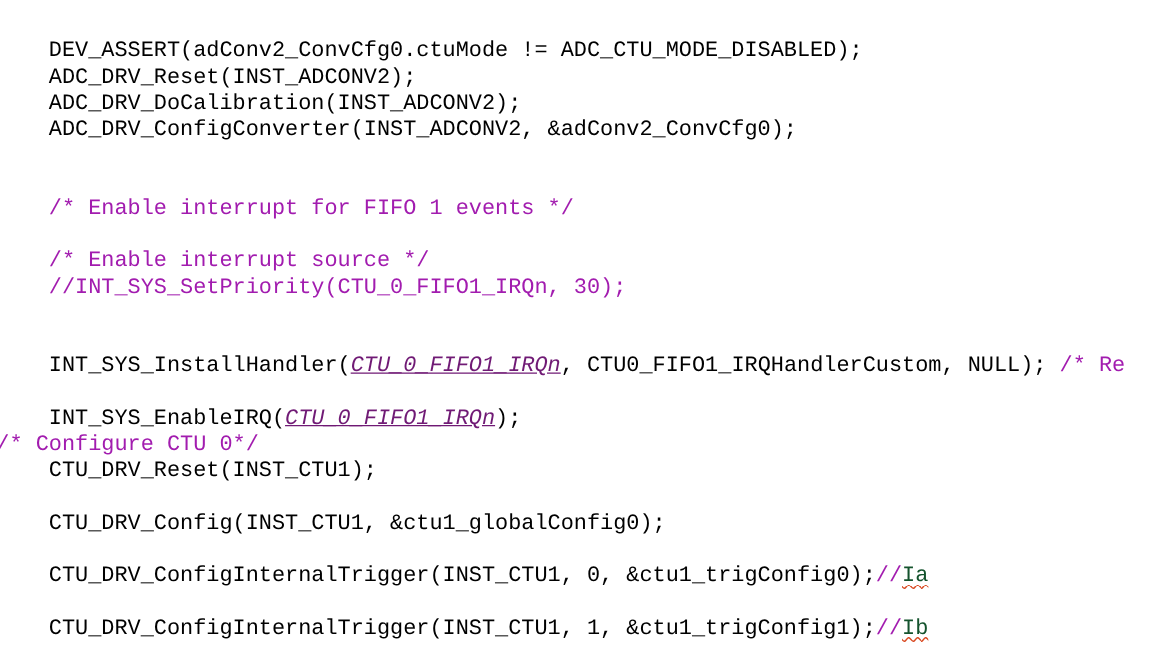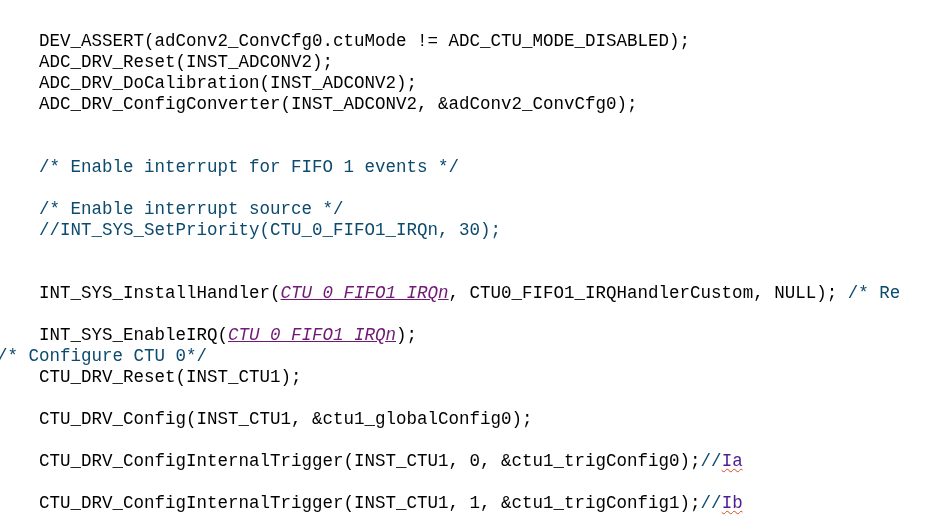--- a/index.html
+++ b/index.html
@@ -42,25 +42,25 @@
     line-height: 34px;
     white-space: pre;
     font-family: "Liberation Mono", "DejaVu Sans Mono", monospace;
     font-size: 17.5px;
     letter-spacing: 0px;
     color: #000000;
   }
 
   
   .tok-plain   { color: #000000; }
-  .tok-comment { color: #0c4a6e; }
+  .tok-comment { color: #a21caf; }
   .tok-field   { color: #701a75; font-style: italic; text-decoration: underline; }
 
   .spell-error {
-    color: #4c1d95;
+    color: #14532d;
     text-decoration: underline;
     text-decoration-style: wavy;
     text-decoration-color: #d94a22;
     text-decoration-thickness: 1px;
     text-underline-offset: 2px;
   }
 </style>
 </head>
 <body>
 

